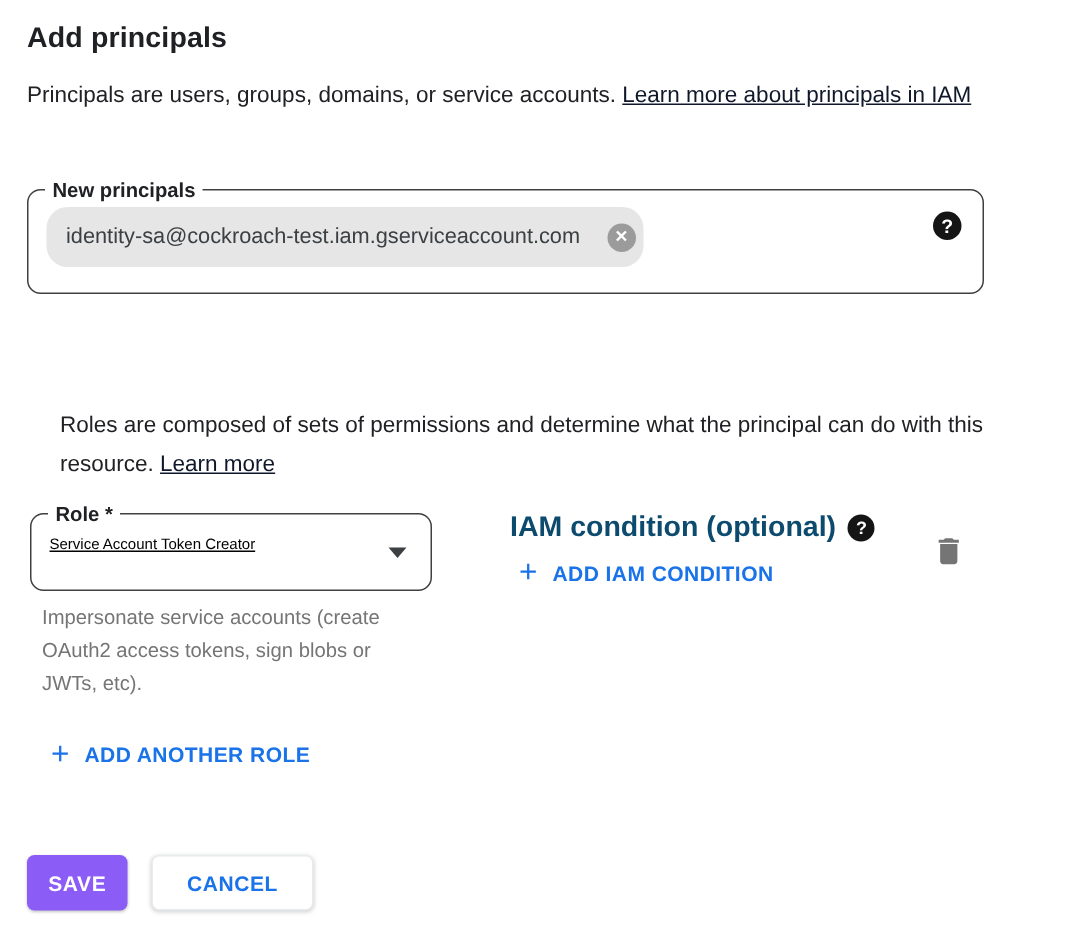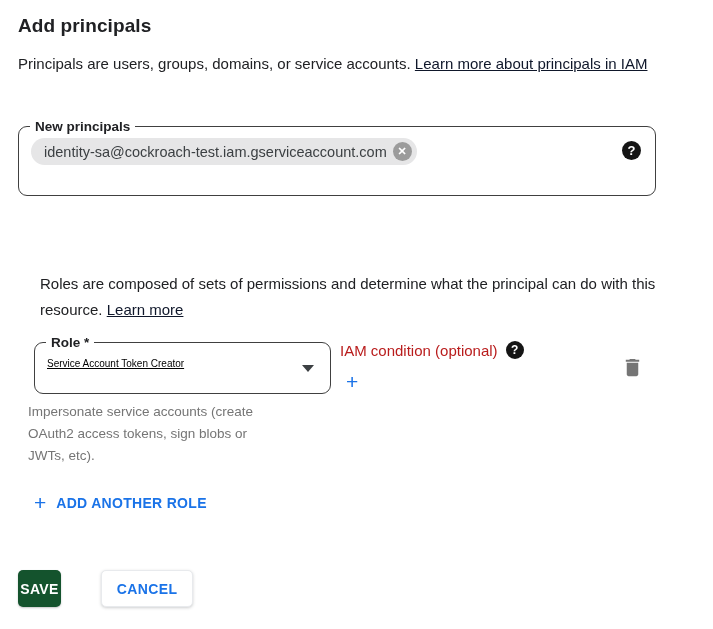--- a/index.html
+++ b/index.html
@@ -22,52 +22,52 @@
     position:absolute; border:1px solid #404040; border-radius:9px; background:#fff;
   }
   .float-label {
     position:absolute; top:-10px; left:11px; background:#fff; padding:0 5px;
     font-size:13.5px; font-weight:700; color:#202124; line-height:20px; white-space:nowrap;
   }
   .principals-field { left:18px; top:126px; width:638px; height:70px; }
 
   .chip {
     position:absolute; left:12px; top:11px; display:inline-flex; align-items:center;
-    background:#e6e6e7; border-radius:14px; height:27px; padding:0 5px 0 13px;
+    background:#e6e6e7; border-radius:14px; height:40px; padding:0 5px 0 13px;gap:12px;
   }
   .chip-text { font-size:14.5px; color:#3c4043; margin-right:6px; white-space:nowrap; }
   .chip-remove {
     width:19px; height:19px; border-radius:50%; background:#9b9b9b; color:#ffffff;
     display:inline-flex; align-items:center; justify-content:center; cursor:pointer;
     font-size:11px; font-weight:700; line-height:1;
   }
   .help-badge {
     width:19px; height:19px; border-radius:50%; background:#151515; color:#ffffff;
     display:inline-flex; align-items:center; justify-content:center;
     font-size:13px; font-weight:700; cursor:pointer; flex:0 0 auto; line-height:1;
   }
   .help-in-field { position:absolute; right:14px; top:14px; }
 
-  .role-field { left:34px; top:342px; width:297px; height:52px; cursor:pointer; }
+  .role-field { left:20px; top:342px; width:268px; height:52px; cursor:pointer; }
   .role-value {
     position:absolute; left:12px; top:15px; font-size:10px; color:#000000; white-space:nowrap;text-decoration:underline;
   }
   .dropdown-arrow {
     position:absolute; right:16px; top:22px; width:0; height:0;
     border-left:6px solid transparent; border-right:6px solid transparent;
     border-top:7px solid #3c4043;
   }
   .helper-text {
     position:absolute; left:28px; top:401px; width:250px;
     font-size:13.5px; line-height:22px; color:#757575;
   }
 
   .iam-block { position:absolute; left:340px; top:341px; }
   .iam-label-row { display:flex; align-items:center; gap:8px; }
-  .iam-label { font-size:15px; font-weight:400; color:#b91c1c; white-space:nowrap; }
+  .iam-label { font-size:19px; font-weight:700; color:#0c4a6e; white-space:nowrap; }
   .iam-label-row .help-badge { width:18px; height:18px; font-size:12px; }
 
   .text-button {
     display:inline-flex; align-items:center; gap:10px; background:none; border:none;
     color:#1a73e8; cursor:pointer; font-family:"Liberation Sans", sans-serif;
   }
   .text-button .plus { font-size:21px; font-weight:500; line-height:1; margin-top:-2px; }
   .text-button .tb-label { font-size:14px; font-weight:700; letter-spacing:0.3px; white-space:nowrap; }
   .add-iam { position:absolute; left:346px; top:370px; height:24px; }
   .add-role { position:absolute; left:34px; top:491px; height:24px; }
@@ -76,25 +76,25 @@
     position:absolute; left:618px; top:353px; width:28px; height:28px;
     background:none; border:none; cursor:pointer; display:flex; align-items:center; justify-content:center;
   }
 
   .btn {
     position:absolute; top:570px; height:37px; border-radius:5px; cursor:pointer;
     font-family:"Liberation Sans", sans-serif; font-size:14px; font-weight:700;
     letter-spacing:0.4px; display:inline-flex; align-items:center; justify-content:center;
   }
   .btn-save {
-    left:18px; width:43px; background:#14532d; color:#ffffff; border:none;
+    left:18px; width:67px; background:#8b5cf6; color:#ffffff; border:none;
     box-shadow:0 1px 2px rgba(60,64,67,0.3);
   }
   .btn-cancel {
-    left:101px; width:92px; background:#ffffff; color:#1a73e8; border:1px solid #e8eaed;
+    left:101px; width:108px; background:#ffffff; color:#1a73e8; border:1px solid #e8eaed;
     box-shadow:0 1px 3px rgba(60,64,67,0.25);
   }
 </style>
 </head>
 <body>
 
 <div class="canvas">
 
   <h1 class="section-title" style="top:15px;">Add principals</h1>
 
@@ -128,20 +128,21 @@
     <div class="iam-label-row">
       <span class="iam-label">IAM condition (optional)</span>
       <span class="help-badge">
           <span>?</span>
         </span>
     </div>
   </div>
 
   <button class="text-button add-iam">
     <span class="plus">+</span>
+    <span class="tb-label">ADD IAM CONDITION</span>
   </button>
 
   <button class="icon-button">
     <svg width="23" height="23" viewBox="0 0 24 24">
       <path fill="#757575" d="M6 19c0 1.1.9 2 2 2h8c1.1 0 2-.9 2-2V7H6v12zM19 4h-3.5l-1-1h-5l-1 1H5v2h14V4z"></path>
     </svg>
   </button>
 
   <button class="text-button add-role">
     <span class="plus">+</span>

